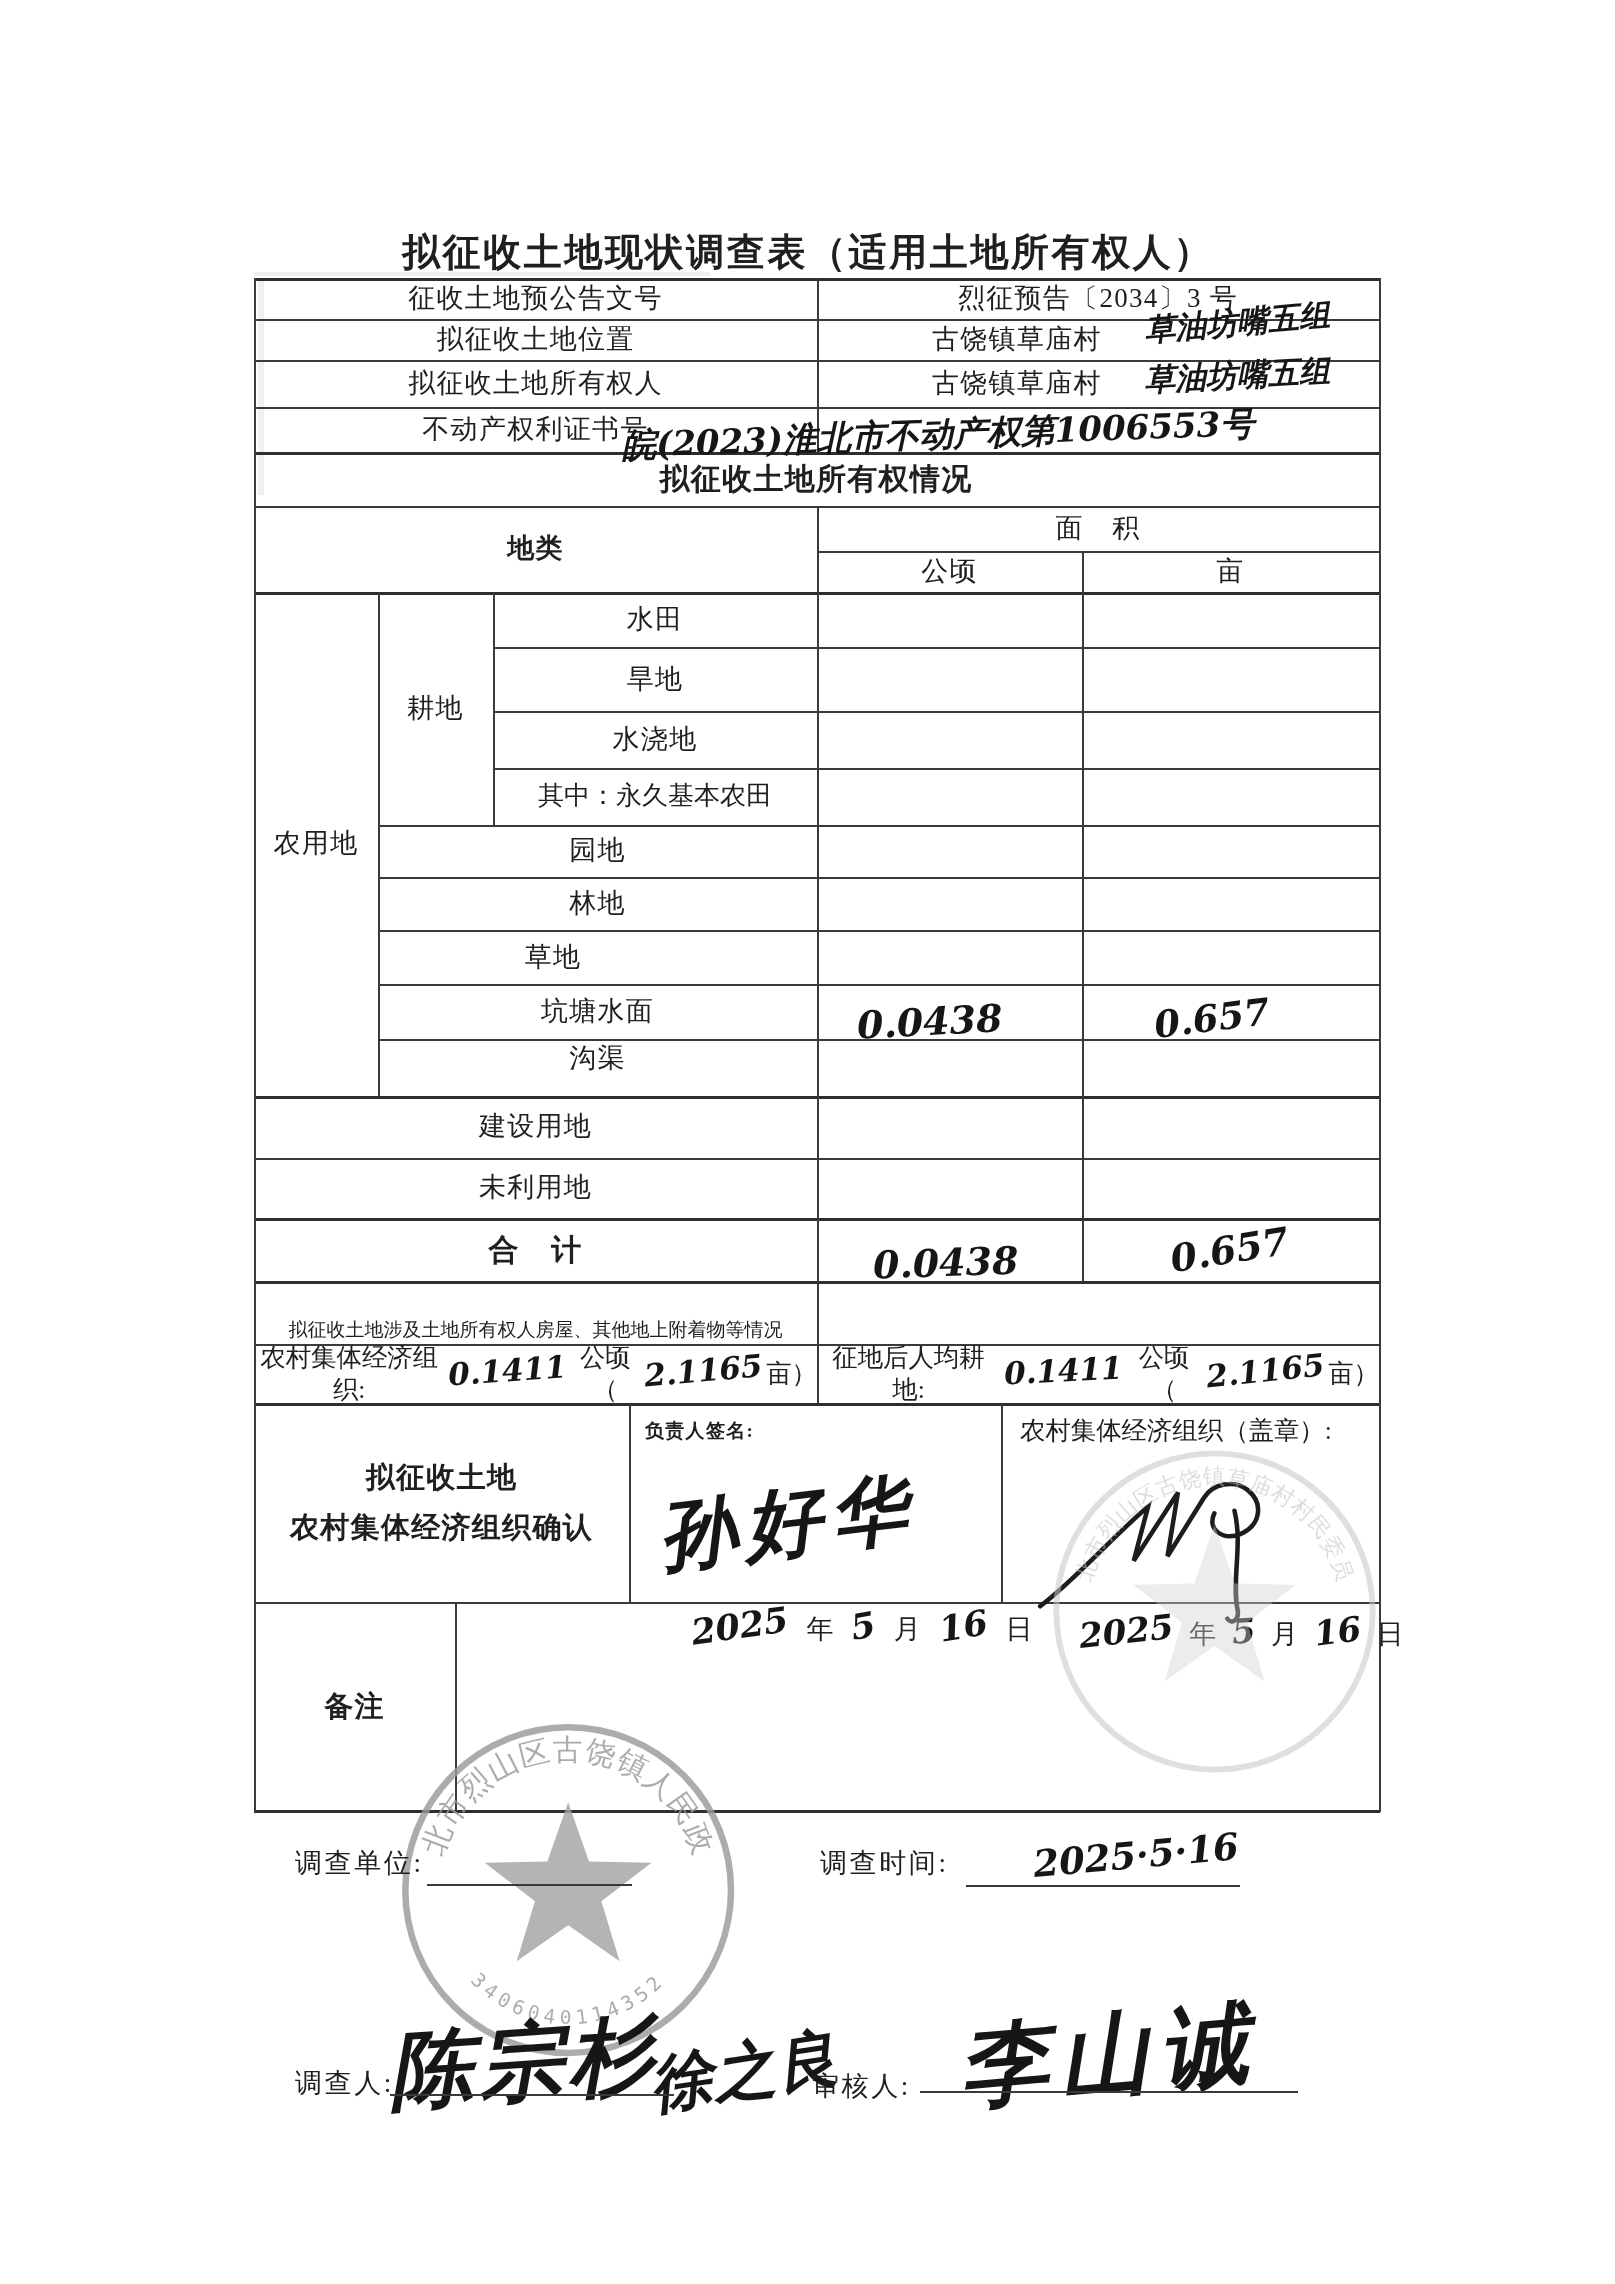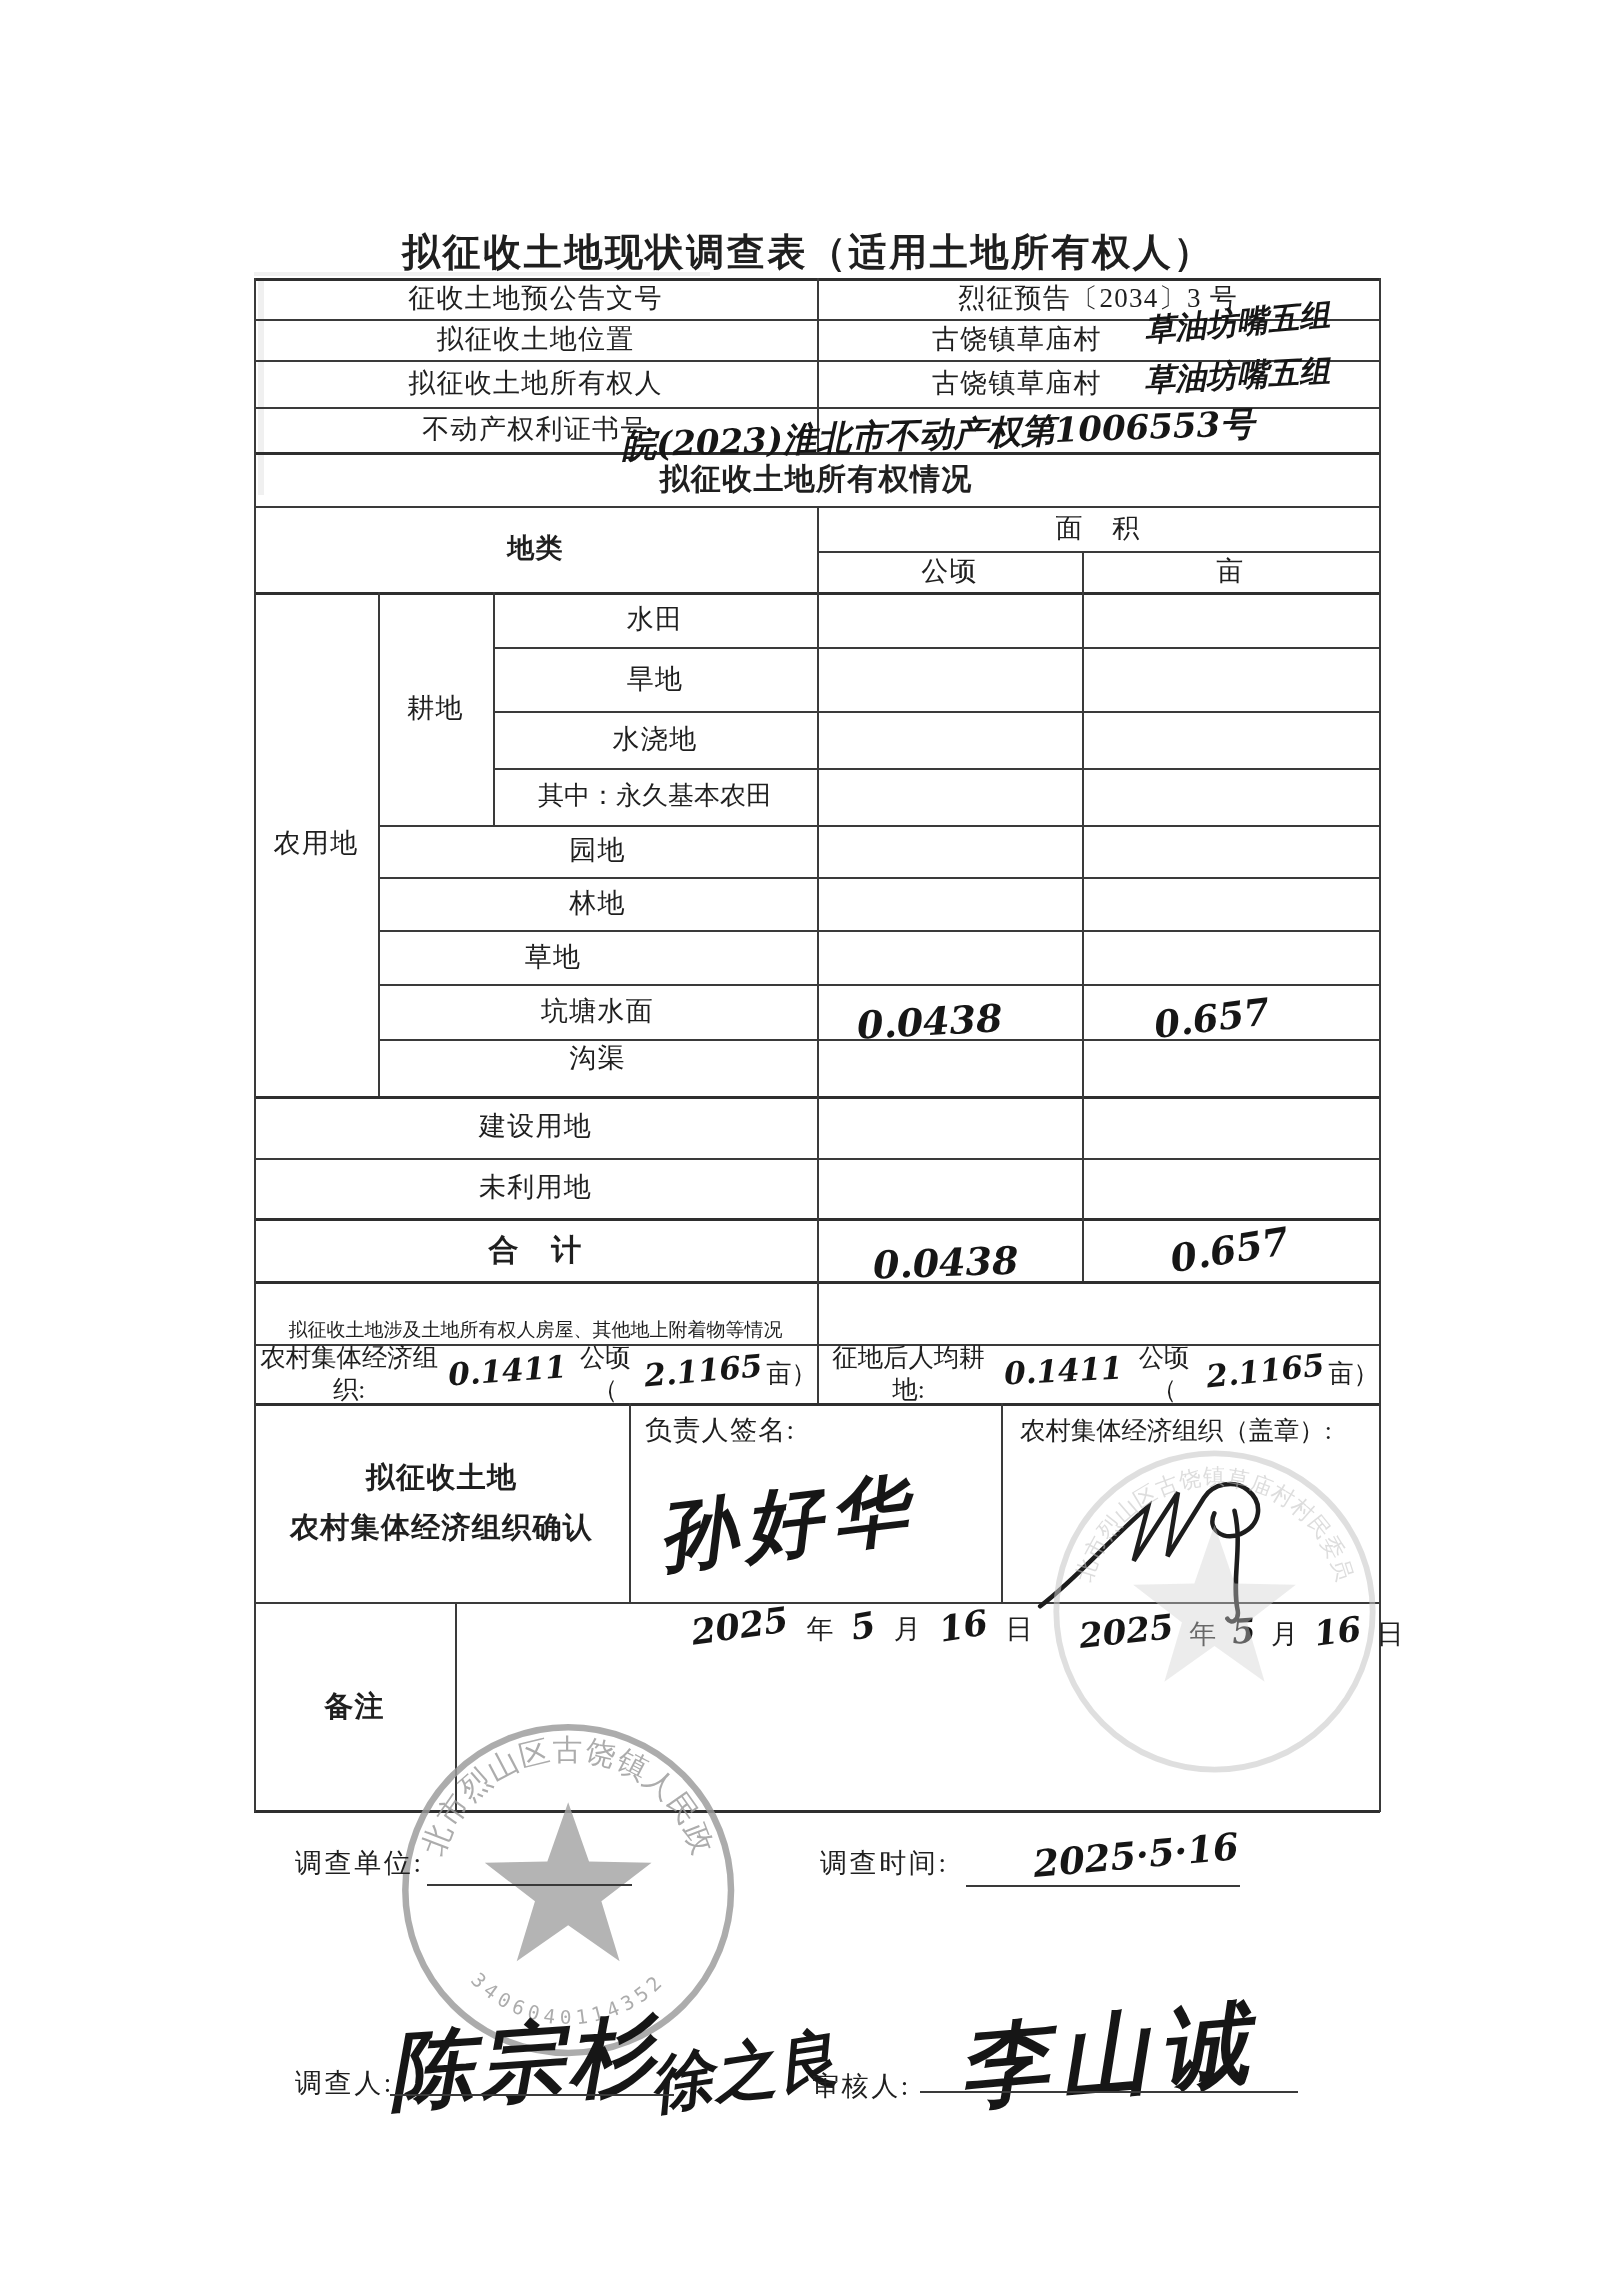--- a/index.html
+++ b/index.html
@@ -125,21 +125,21 @@
     <span>公顷（</span>
     <span class="hwi" style="font-size:31px;transform:translateY(-2.6px) rotate(-6deg);display:inline-block;">2.1165</span>
     <span>亩）</span>
   </div>
 
   <div class="tc bold" style="left:254px;top:1403px;width:375px;height:199px;flex-direction:column;font-size:29px;line-height:1.7;">
     <span>拟征收土地</span>
     <span>农村集体经济组织确认</span>
   </div>
 
-  <div class="tc left" style="left:645px;top:1414px;width:261px;height:34px;font-size:27px;">负责人签名:</div>
+  <div class="tc left" style="left:645px;top:1414px;width:261px;height:34px;font-size:19px;font-weight:bold;">负责人签名:</div>
   <div class="hw" style="left:658px;top:1472px;font-size:77px;letter-spacing:9px;transform:rotate(-7deg);">孙好华</div>
   <div class="dateline" style="left:691px;top:1605px;">
     <span class="hwi" style="font-size:35px;transform:rotate(-8deg);display:inline-block;">2025</span>
     <span>年</span>
     <span class="hwi" style="font-size:35px;transform:rotate(-10deg);display:inline-block;">5</span>
     <span>月</span>
     <span class="hwi" style="font-size:35px;transform:rotate(-9deg);display:inline-block;">16</span>
     <span>日</span>
   </div>
 

